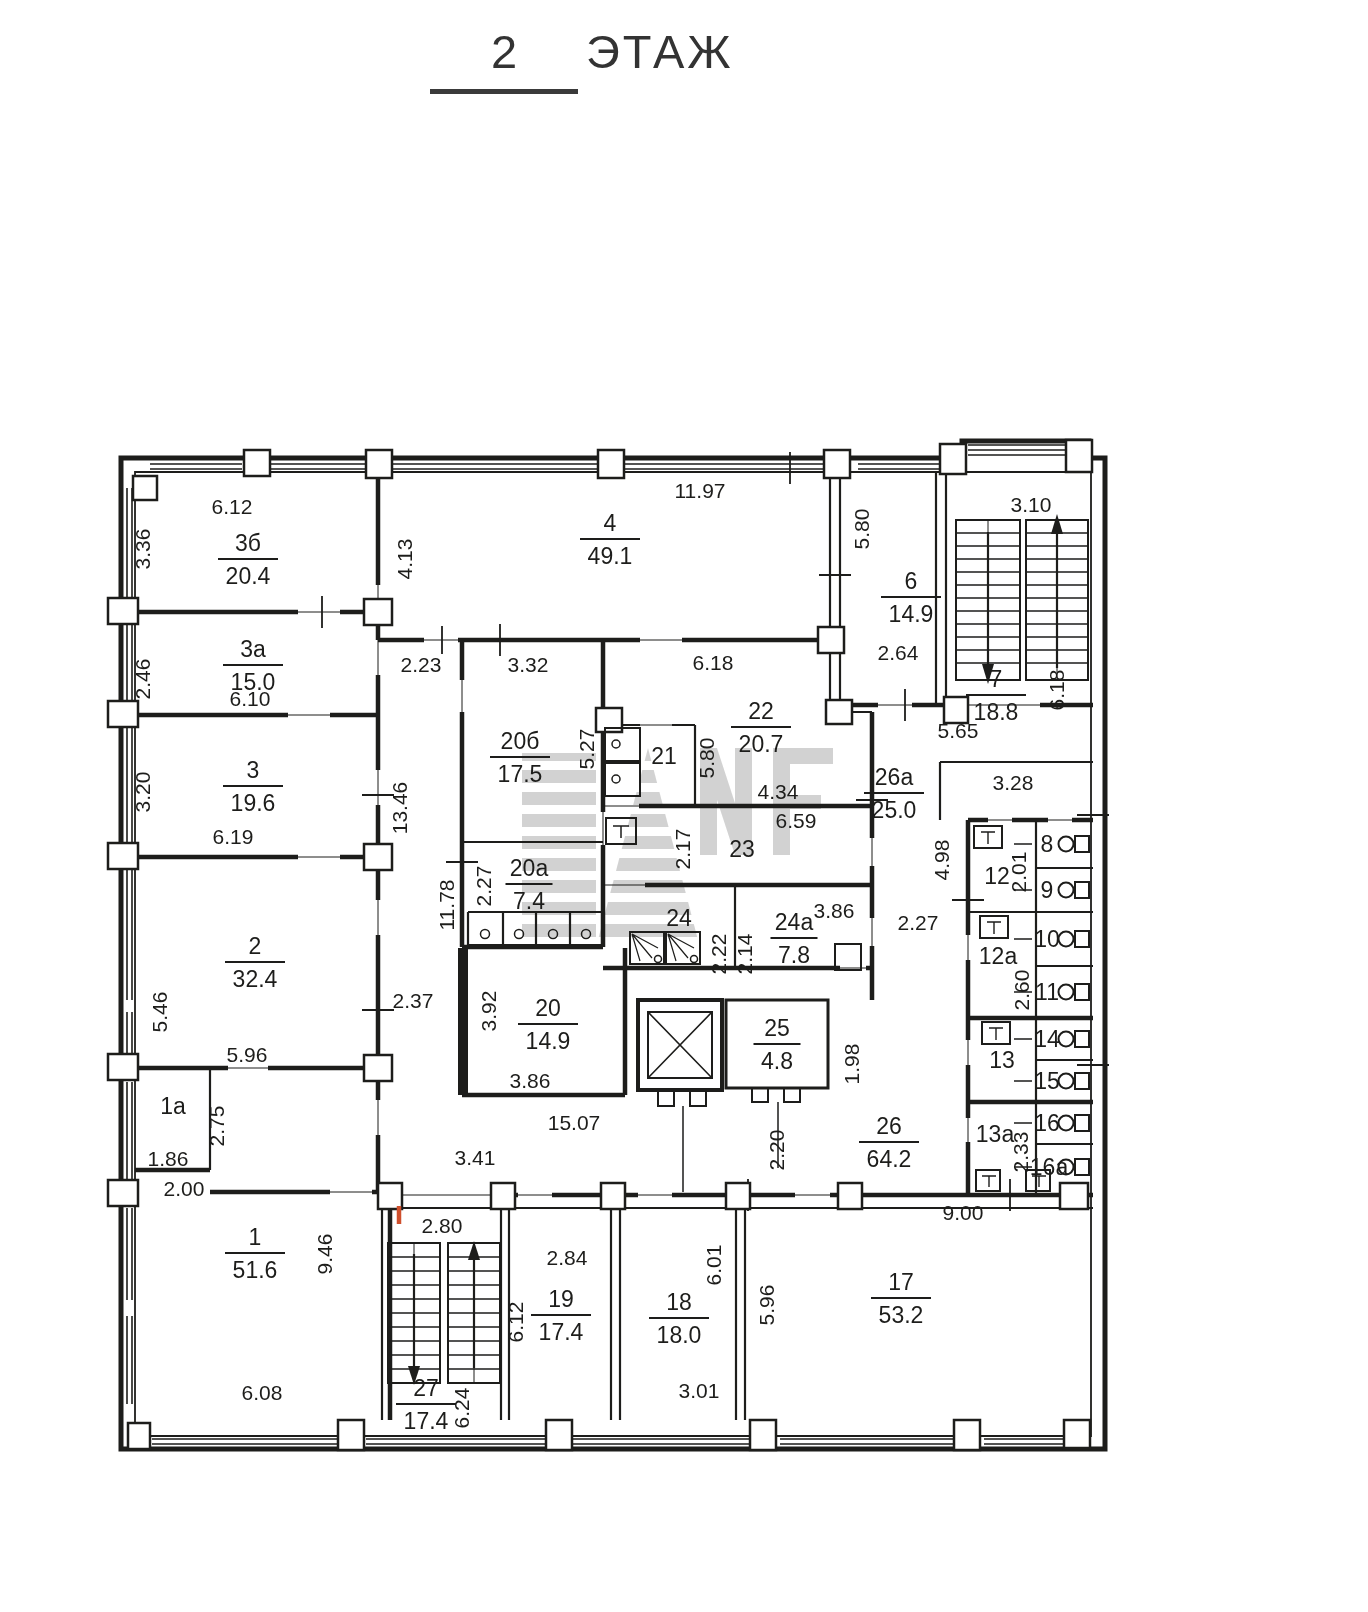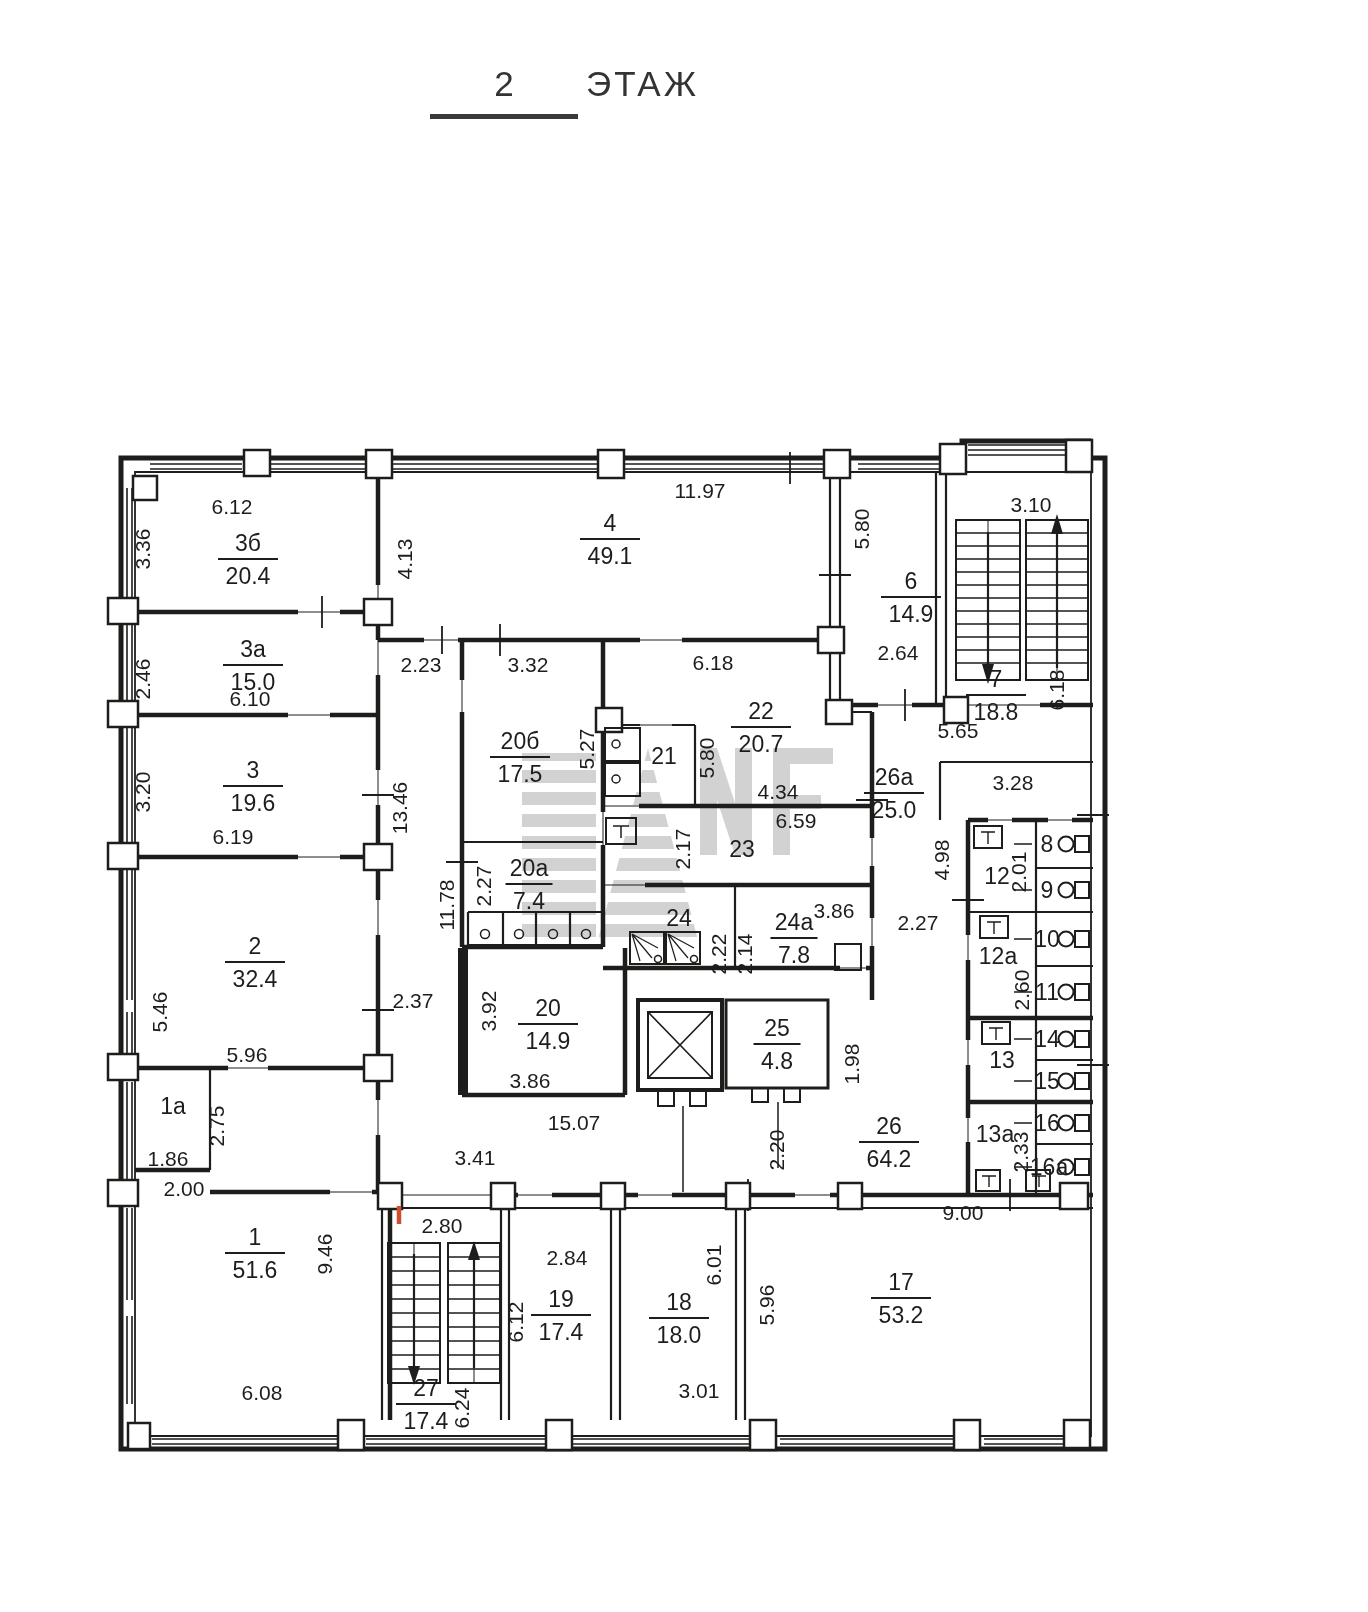--- a/index.html
+++ b/index.html
@@ -1,18 +1,18 @@
 <!DOCTYPE html>
 <html><head>
 <meta charset="utf-8">
 <style>
   html,body{margin:0;padding:0;background:#ffffff;}
   body{width:1368px;height:1612px;position:relative;font-family:"Liberation Sans",sans-serif;overflow:hidden;}
   #page{position:absolute;left:0;top:0;width:1368px;height:1612px;background:#fff;}
-  .title{position:absolute;left:430px;top:24px;font-size:35px;color:#333;white-space:nowrap;margin-top:40px;}
+  .title{position:absolute;left:430px;top:24px;font-size:47px;color:#333;white-space:nowrap;}
   .title-num{display:inline-block;width:148px;text-align:center;border-bottom:5px solid #3a3a3a;padding-bottom:10px;}
   .title-word{margin-left:8px;letter-spacing:3px;}
   svg{position:absolute;left:0;top:0;}
   svg text{fill:#1d1d1b;}
   .dim{font-size:21px;}
   .rnum{font-size:23px;}
   .plain{font-size:23px;}
   .fracline{stroke:#1d1d1b;stroke-width:2.2;}
 </style>
 </head>

